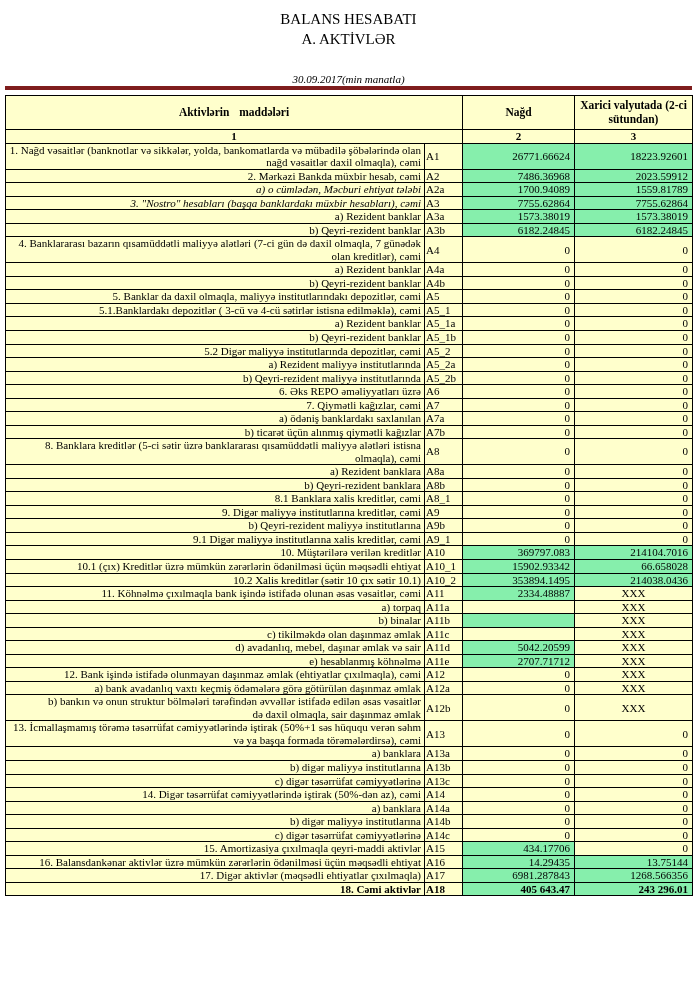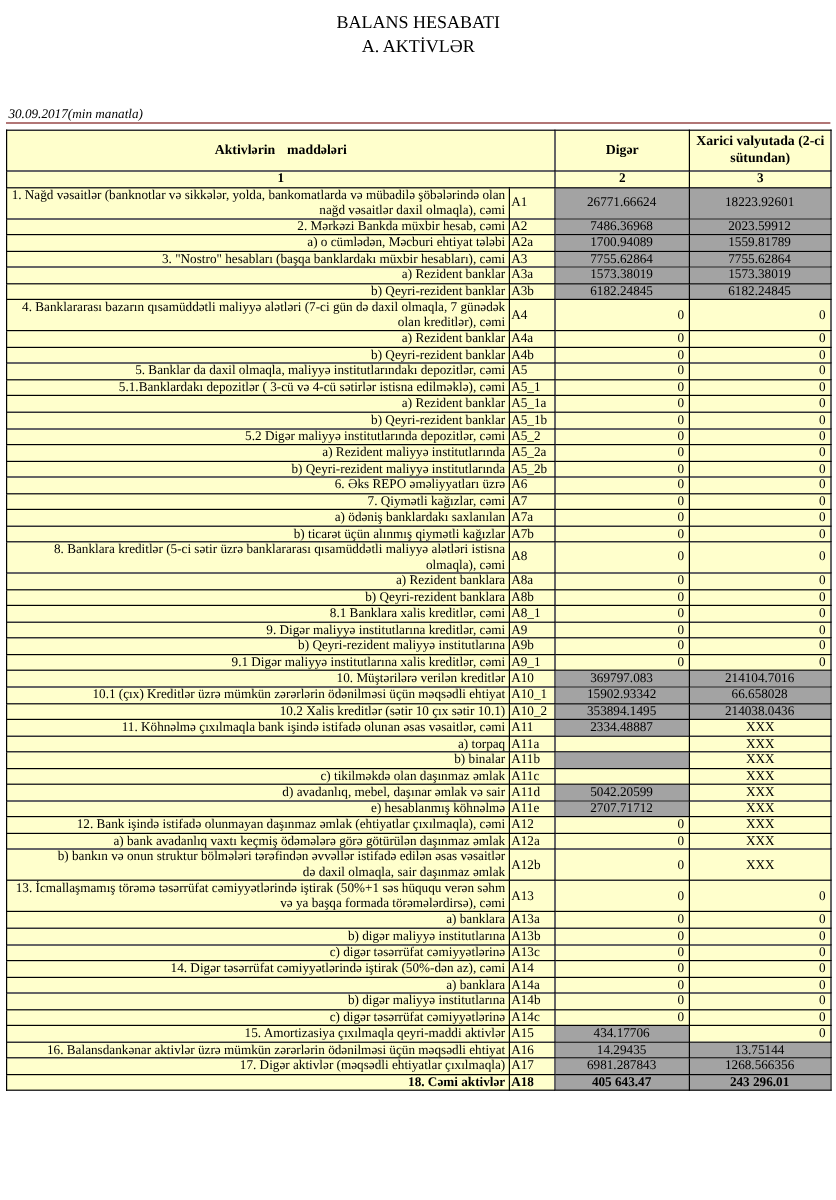--- a/index.html
+++ b/index.html
@@ -16,26 +16,26 @@
   }
   .title {
     text-align: center;
     font-weight: normal;
     font-size: 15px;
     line-height: 1.3;
     margin-top: 2px;
   }
   .meta {
     display: flex;
-    justify-content: flex-start;
+    justify-content: center;
     align-items: flex-end;
     font-size: 11px;
     font-style: italic;
-    border-bottom: 1px solid #7f1d1d;
-    margin-top: 40px;
+    border-bottom: 4px solid #7f1d1d;
+    margin-top: 24px;
     padding: 0 2px 1px 2px;
   }
   table {
     width: 100%;
     border-collapse: collapse;
     table-layout: fixed;
     font-size: 11px;
     margin-top: 5px;
   }
   th, td {
@@ -49,25 +49,25 @@
   th {
     font-weight: bold;
     text-align: center;
     font-size: 11.5px;
     padding: 2px 2px;
   }
   th.items-h { word-spacing: 7px; height: 34px; }
   tr.nums th { padding: 0 2px; font-size: 11px; }
   td.label { text-align: right; }
   td.indent { padding-left: 30px; }
-  td.italic { }
+  td.italic { font-style: italic; }
   td.code { text-align: left; padding: 0 1px; }
   td.num { text-align: right; padding-right: 4px; }
   td.xxx { text-align: center; }
-  td.white { background: #a3a3a3; text-align: center; }
+  td.white { background: #86efac; }
   tr.bold td { font-weight: bold; }
 </style>
 </head>
 <body>
 
 <div class="page">
 
   <div class="title">
     <div>BALANS HESABATI</div>
     <div>A. AKTİVLƏR</div>
@@ -81,21 +81,21 @@
   <table>
     <colgroup>
       <col style="width:419px">
       <col style="width:38px">
       <col style="width:112px">
       <col style="width:118px">
     </colgroup>
     <thead>
       <tr>
         <th colspan="2" class="items-h">Aktivlərin maddələri</th>
-        <th>Digər</th>
+        <th>Nağd</th>
         <th>Xarici valyutada (2-ci sütundan)</th>
       </tr>
       <tr class="nums">
         <th colspan="2">1</th>
         <th>2</th>
         <th>3</th>
       </tr>
     </thead>
     <tbody>
         <tr>

